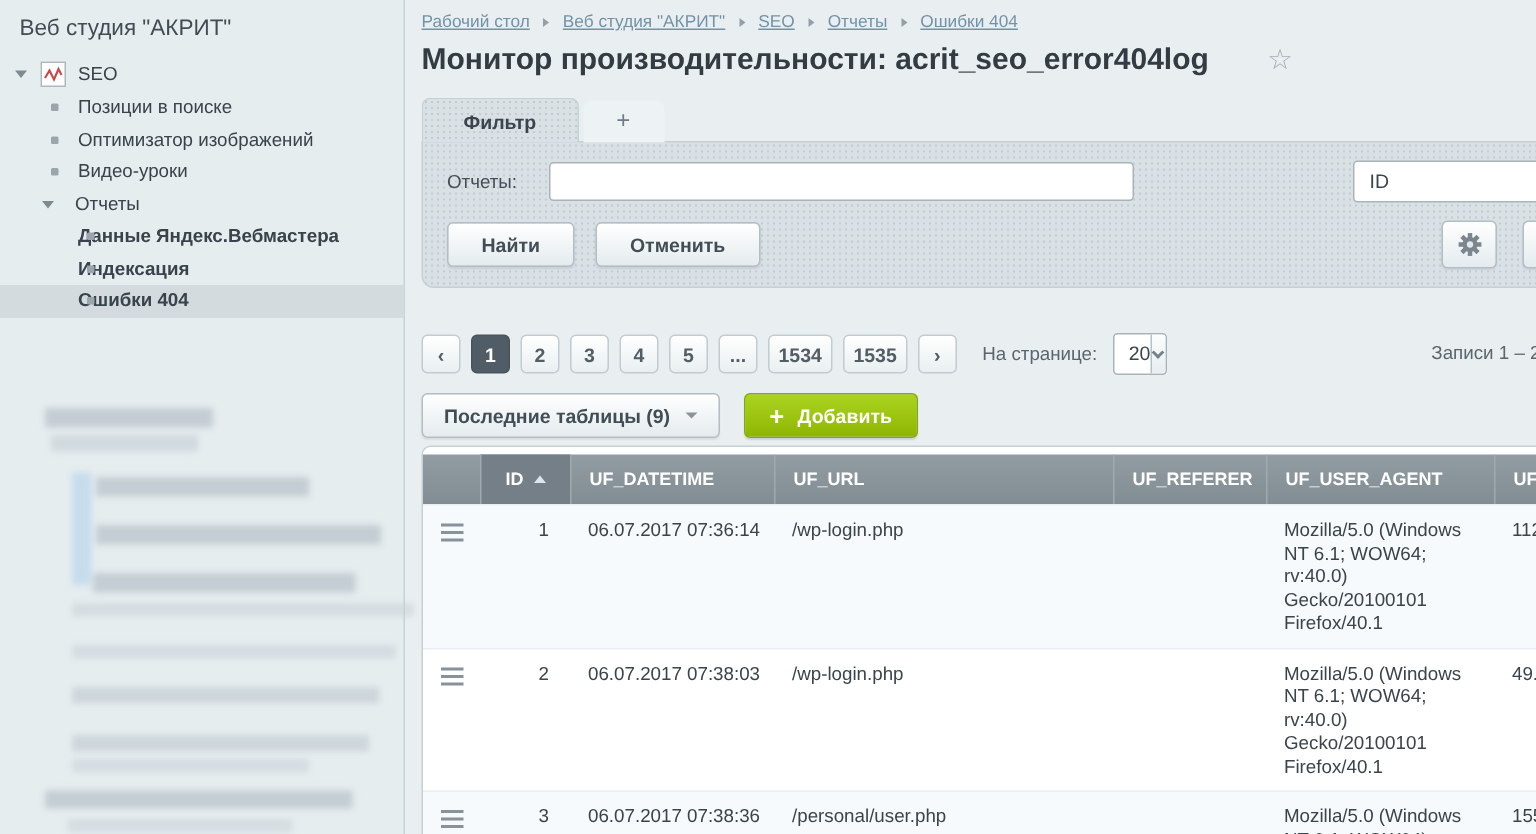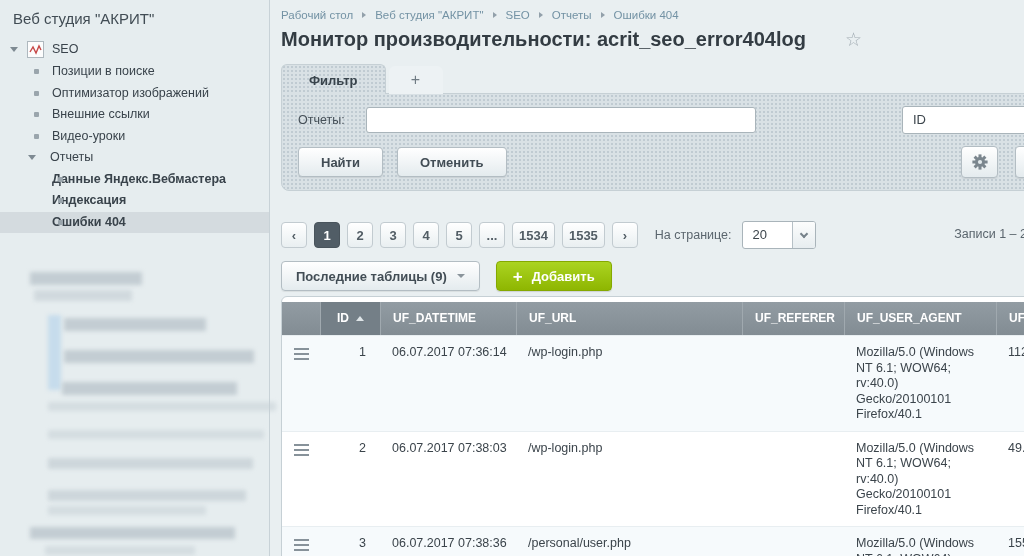--- a/index.html
+++ b/index.html
@@ -24,21 +24,21 @@
   .t-item.lvl2 .bullet{left:58px;}
   .t-item .tri-down{position:absolute;left:28px;top:8px;}
   .t-item.branch{padding-left:50px;}
   .t-item.selected{background:#d4dbdf;}
   .redacted{position:absolute;left:0;top:0;width:270px;height:556px;pointer-events:none;}
   .redacted div{position:absolute;background:#c3cdd3;filter:blur(2px);border-radius:1px;}
 
   
   .main{position:absolute;left:271px;top:0;width:753px;height:556px;padding-left:10px;}
   .breadcrumb{padding-top:9px;font-size:11.5px;color:#7392a4;display:flex;align-items:center;}
-  .bc-link{cursor:pointer;}
+  .bc-link{cursor:pointer;text-decoration:underline;}
   .bc-sep{width:0;height:0;border-left:4px solid #92a0aa;border-top:3.5px solid transparent;
           border-bottom:3.5px solid transparent;margin:0 9px;display:inline-block;}
   .page-title{margin-top:7px;font-size:20px;font-weight:bold;color:#333c43;display:flex;align-items:center;gap:31px;}
   .star{font-weight:normal;font-size:19px;color:#a3adb4;margin-left:8px;cursor:pointer;}
 
   
   .filter{position:relative;margin-top:6px;width:788px;}
   .dotted{background-color:#d9e1e5;
           background-image:radial-gradient(#c0cbd2 1px, rgba(0,0,0,0) 1px);background-size:4px 4px;}
   .tabs{display:flex;height:30px;align-items:flex-end;}
@@ -128,24 +128,20 @@
       </span>
       <span>SEO</span>
     </div>
     <div class="t-item">
       <span class="bullet"></span>
       <span>Позиции в поиске</span>
     </div>
     <div class="t-item">
       <span class="bullet"></span>
       <span>Оптимизатор изображений</span>
-    </div>
-    <div class="t-item">
-      <span class="bullet"></span>
-      <span>Внешние ссылки</span>
     </div>
     <div class="t-item">
       <span class="bullet"></span>
       <span>Видео-уроки</span>
     </div>
     <div class="t-item branch">
       <span class="tri-down"></span>
       <span>Отчеты</span>
     </div>
     <div class="t-item lvl2">
@@ -247,21 +243,21 @@
     <div class="pg active">1</div>
     <div class="pg">2</div>
     <div class="pg">3</div>
     <div class="pg">4</div>
     <div class="pg">5</div>
     <div class="pg">...</div>
     <div class="pg">1534</div>
     <div class="pg">1535</div>
     <div class="pg">›</div>
     <span class="pp-label">На странице:</span>
-    <div class="selbox" style="width:74px;">
+    <div class="selbox" style="width:36px;">
       <span class="sel-text">20</span>
       <span class="sel-btn">
           <span class="chev"></span>
         </span>
     </div>
     <span class="records">Записи 1 – 2</span>
   </div>
 
   <div class="toolbar">
     <button class="btn recent-btn">

